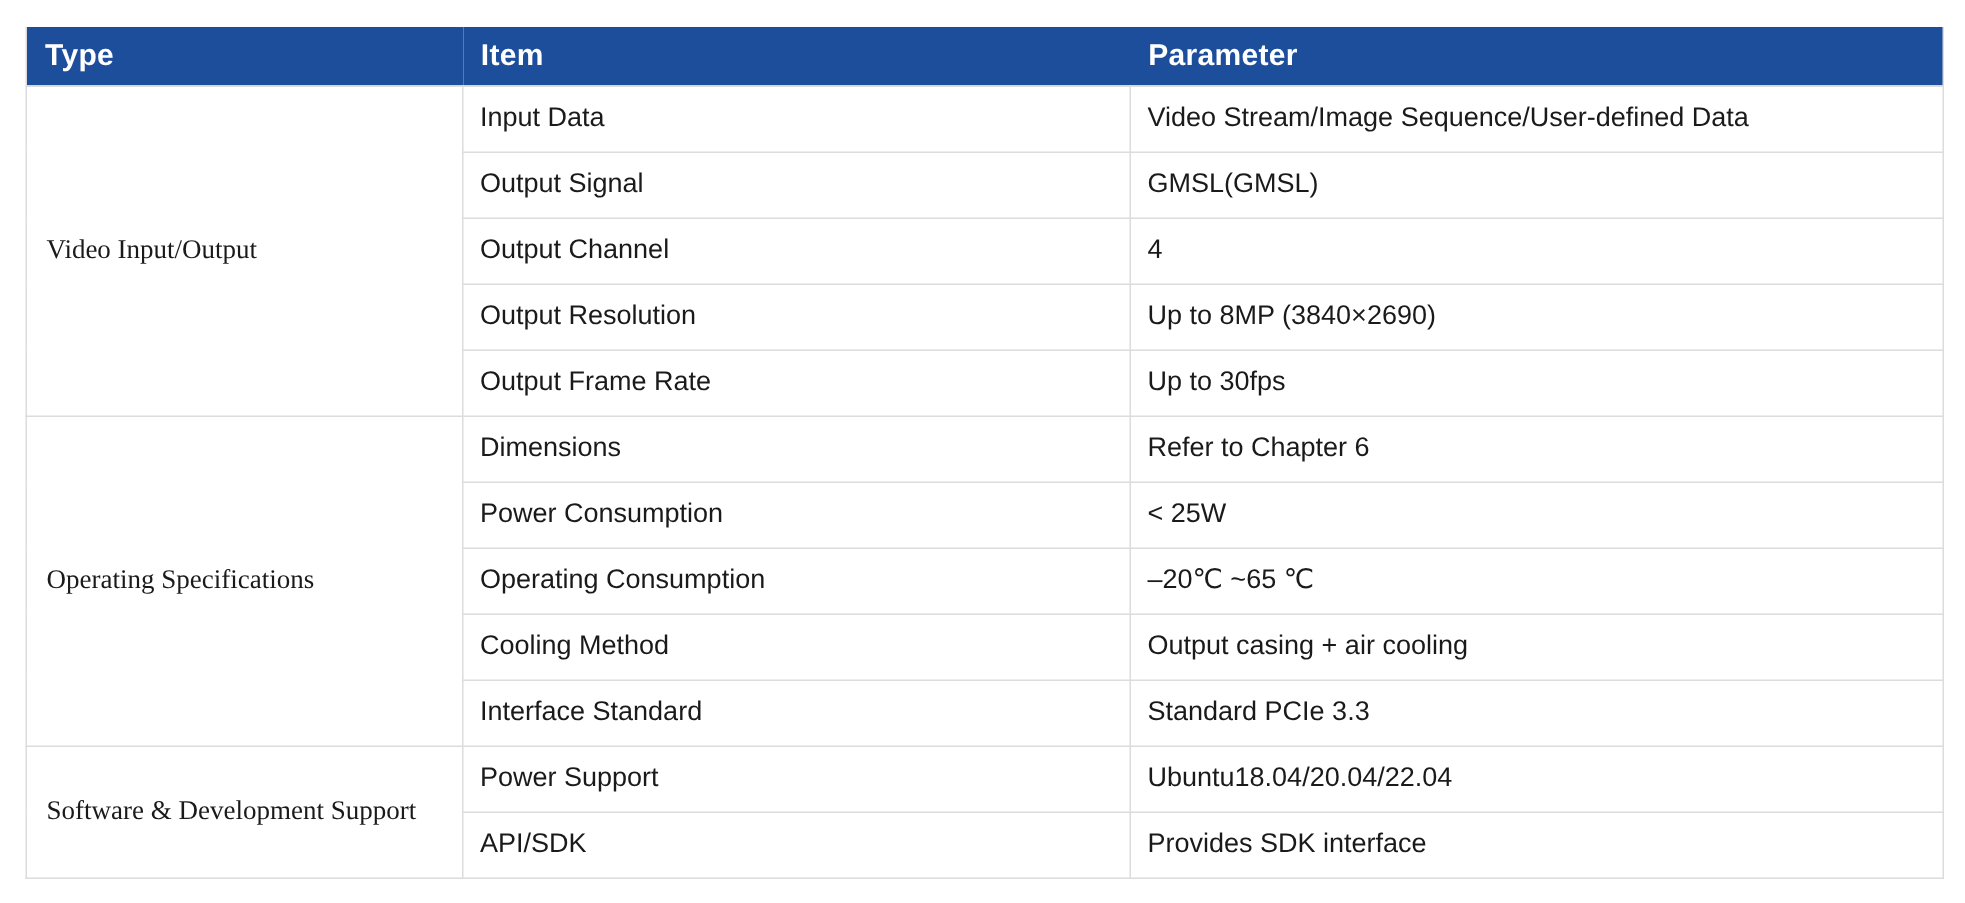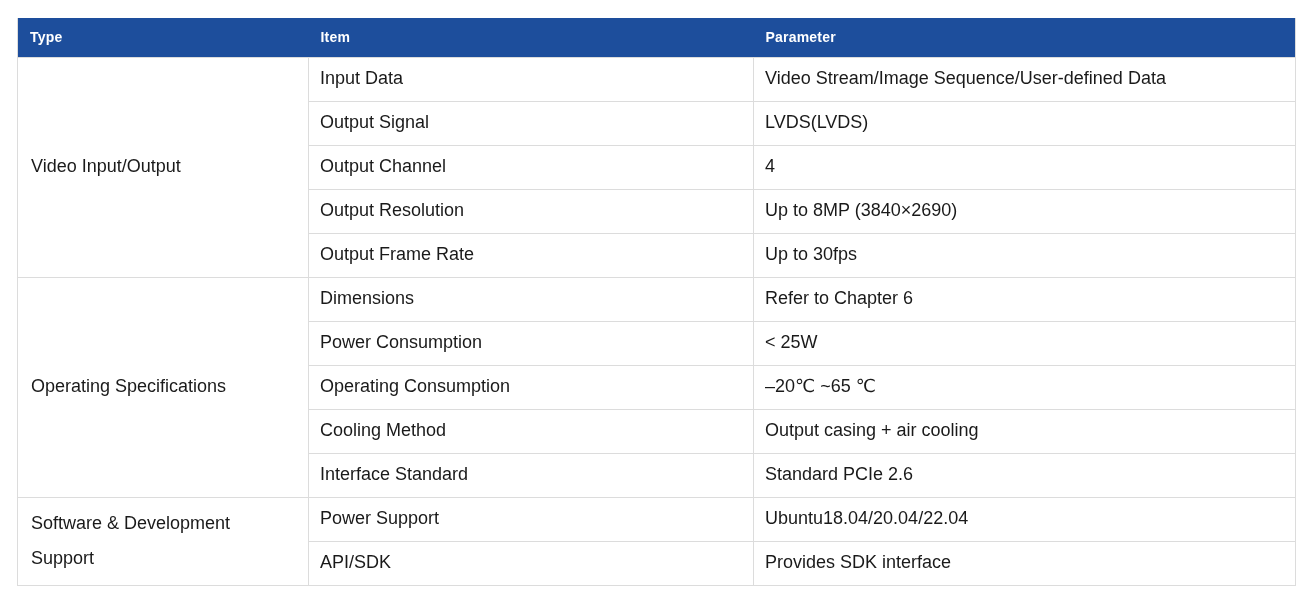--- a/index.html
+++ b/index.html
@@ -22,21 +22,21 @@
     border-collapse:collapse;
     table-layout:fixed;
     width:1278px;
   }
   col.c1{width:291px;}
   col.c2{width:445px;}
   col.c3{width:542px;}
   th{
     background:var(--header-bg);
     color:var(--header-text);
-    font-size:14px;
+    font-size:20px;
     font-weight:bold;
     text-align:left;
     height:39px;
     padding:0 10px 0 12px;
     border:none;
     letter-spacing:0.2px;
   }
   td{
     background:var(--body-bg);
     color:var(--body-text);
@@ -44,20 +44,21 @@
     height:44px;
     padding:0 10px 0 11px;
     border:1px solid var(--grid-line);
     vertical-align:middle;
     line-height:1.55;
     margin-left:16px;
   }
   td.type{
     padding-left:13px;
     line-height:1.95;
+    font-family:Liberation Serif, serif;
   }
   
   table.spec-table{border:1px solid var(--grid-line);border-top:none;}
 </style>
 </head>
 <body>
 
 <div class="page">
   <table class="spec-table">
     <colgroup>
@@ -74,21 +75,21 @@
     </thead>
     <tbody>
 
       <tr>
         <td class="type" rowspan="5">Video Input/Output</td>
         <td>Input Data</td>
         <td>Video Stream/Image Sequence/User-defined Data</td>
       </tr>
       <tr>
         <td>Output Signal</td>
-        <td>LVDS(LVDS)</td>
+        <td>GMSL(GMSL)</td>
       </tr>
       <tr>
         <td>Output Channel</td>
         <td>4</td>
       </tr>
       <tr>
         <td>Output Resolution</td>
         <td>Up to 8MP (3840×2690)</td>
       </tr>
       <tr>
@@ -108,21 +109,21 @@
       <tr>
         <td>Operating Consumption</td>
         <td>–20℃ ~65 ℃</td>
       </tr>
       <tr>
         <td>Cooling Method</td>
         <td>Output casing + air cooling</td>
       </tr>
       <tr>
         <td>Interface Standard</td>
-        <td>Standard PCIe 2.6</td>
+        <td>Standard PCIe 3.3</td>
       </tr>
 
       <tr>
         <td class="type" rowspan="2">Software &amp; Development Support</td>
         <td>Power Support</td>
         <td>Ubuntu18.04/20.04/22.04</td>
       </tr>
       <tr>
         <td>API/SDK</td>
         <td>Provides SDK interface</td>

